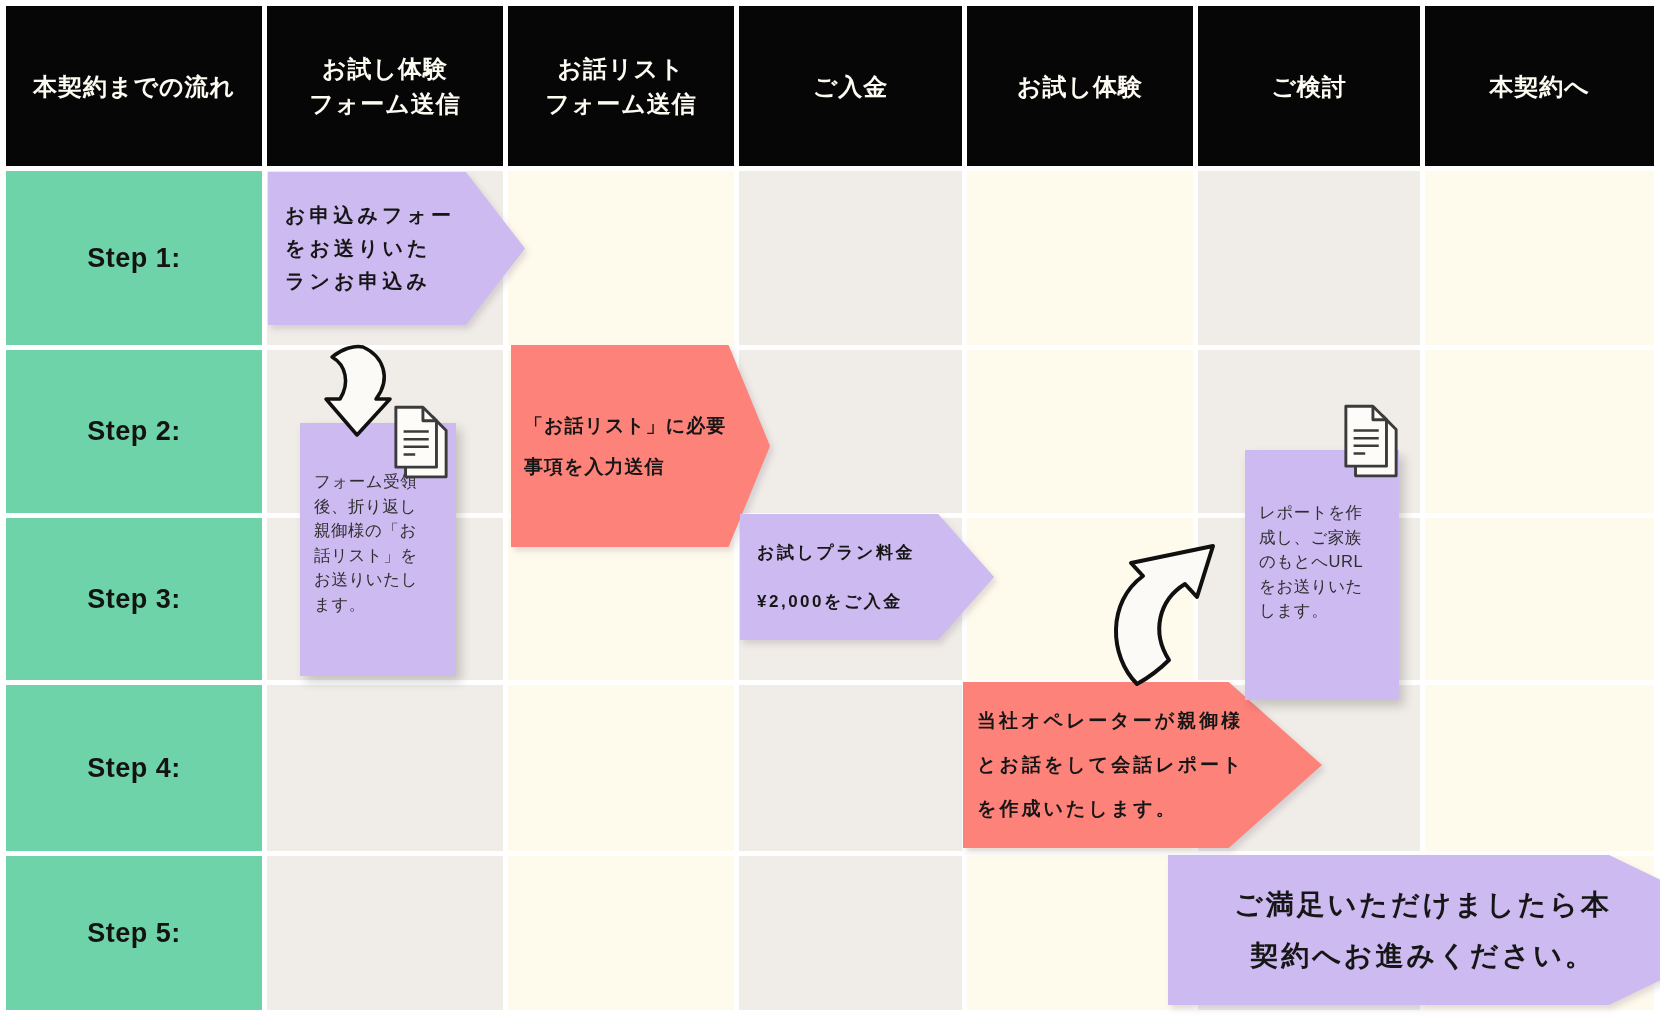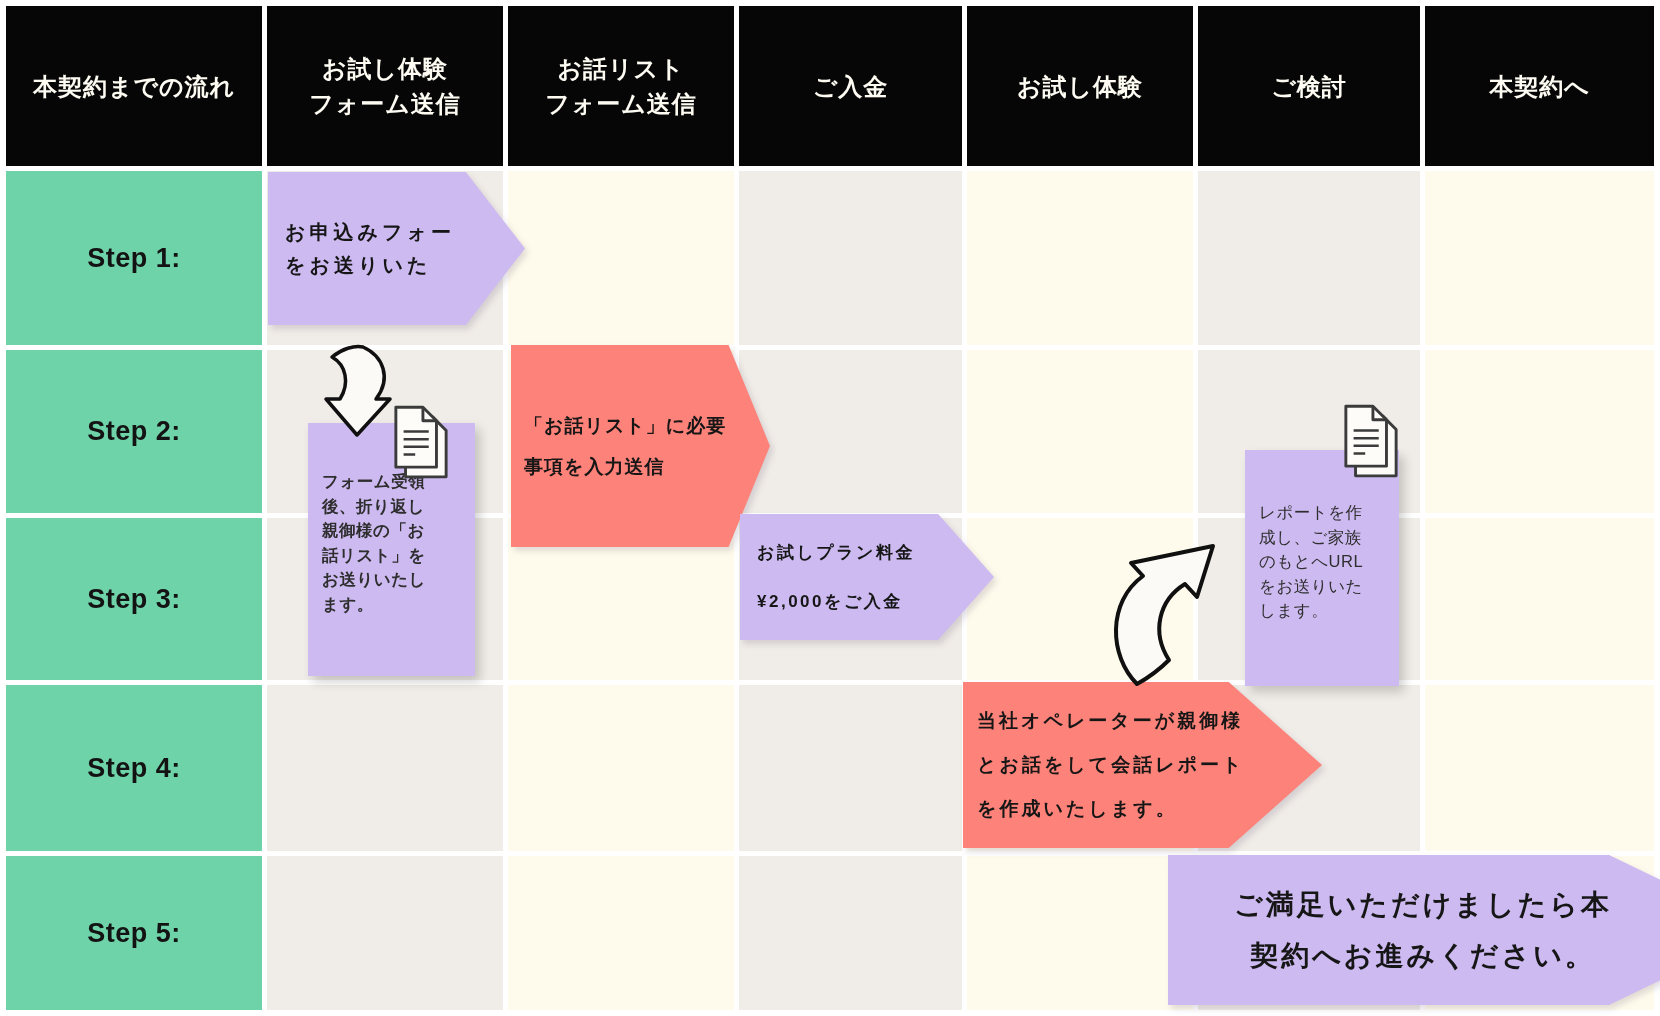--- a/index.html
+++ b/index.html
@@ -57,22 +57,22 @@
   .a5 .arrow{clip-path:polygon(0 0,74% 0,100% 50%,74% 100%,0 100%);
              font-size:28px;letter-spacing:3px;line-height:51px;
              padding-right:100px;padding-left:14px;text-align:center;}
 
   .note{
     position:absolute;background:#cdbaf1;color:#2e2e2e;
     font-size:16.5px;line-height:24.5px;font-weight:400;
     box-shadow:5px 6px 10px rgba(0,0,0,0.18);
     letter-spacing:0.5px;
   }
-  .note1{left:308px;top:423px;width:137px;height:207px;padding:46px 16px 0 14px;font-weight:bold;}
-  .note2{left:1245px;top:450px;width:136px;height:186px;padding:50px 4px 0 14px;}
+  .note1{left:300px;top:423px;width:137px;height:207px;padding:46px 5px 0 14px;}
+  .note2{left:1245px;top:450px;width:136px;height:186px;padding:50px 4px 14px 14px;}
   .note .ln{white-space:nowrap;}
 
   .icon{position:absolute;}
   .doc1{left:392px;top:405px;}
   .doc2{left:1342px;top:404px;}
   .curve1{left:313px;top:342px;}
   .curve2{left:1103px;top:540px;}
 </style>
 </head>
 <body>
@@ -152,20 +152,21 @@
     <div class="cell bg-gray"></div>
     <div class="cell bg-cream"></div>
     <div class="cell bg-gray"></div>
     <div class="cell bg-cream"></div>
   </div>
 
   <div class="overlay-item shadow a1">
     <div class="arrow purple">
       <div class="ln">お申込みフォー</div>
       <div class="ln">をお送りいた</div>
+      <div class="ln">ランお申込み</div>
     </div>
   </div>
 
   <div class="overlay-item shadow a2">
     <div class="arrow red">
       <div class="ln">「お話リスト」に必要</div>
       <div class="ln">事項を入力送信</div>
     </div>
   </div>
 

